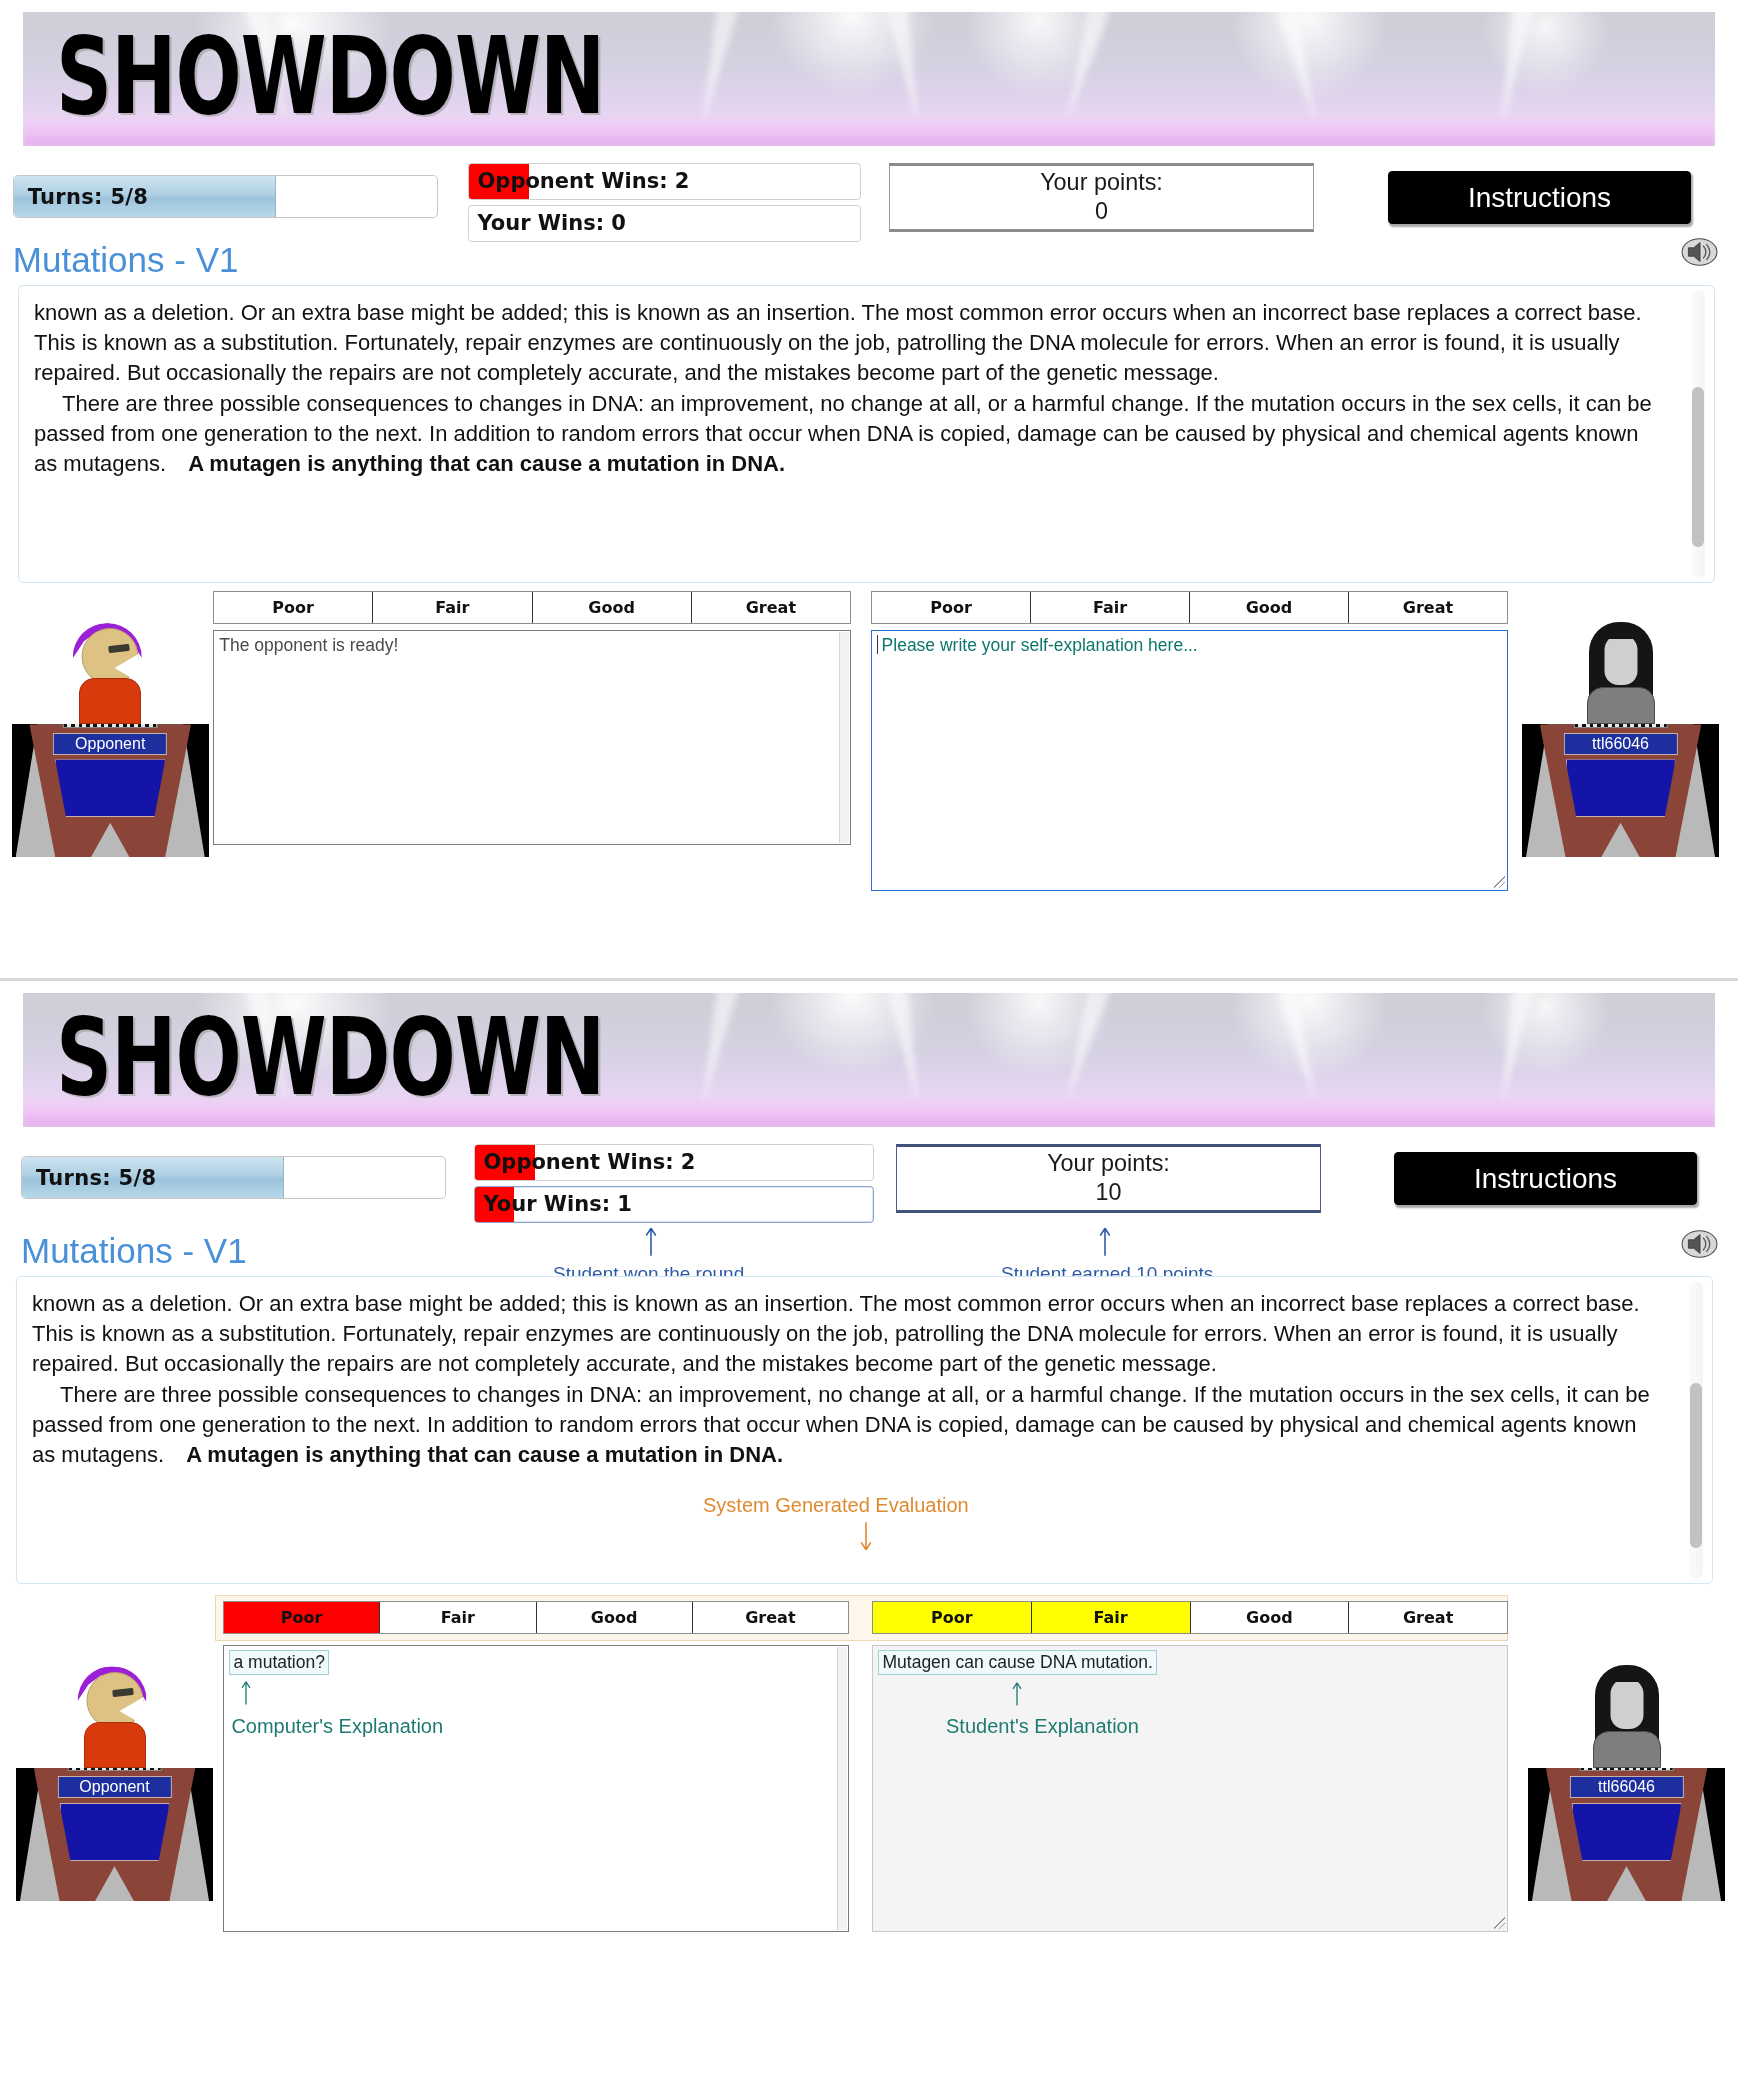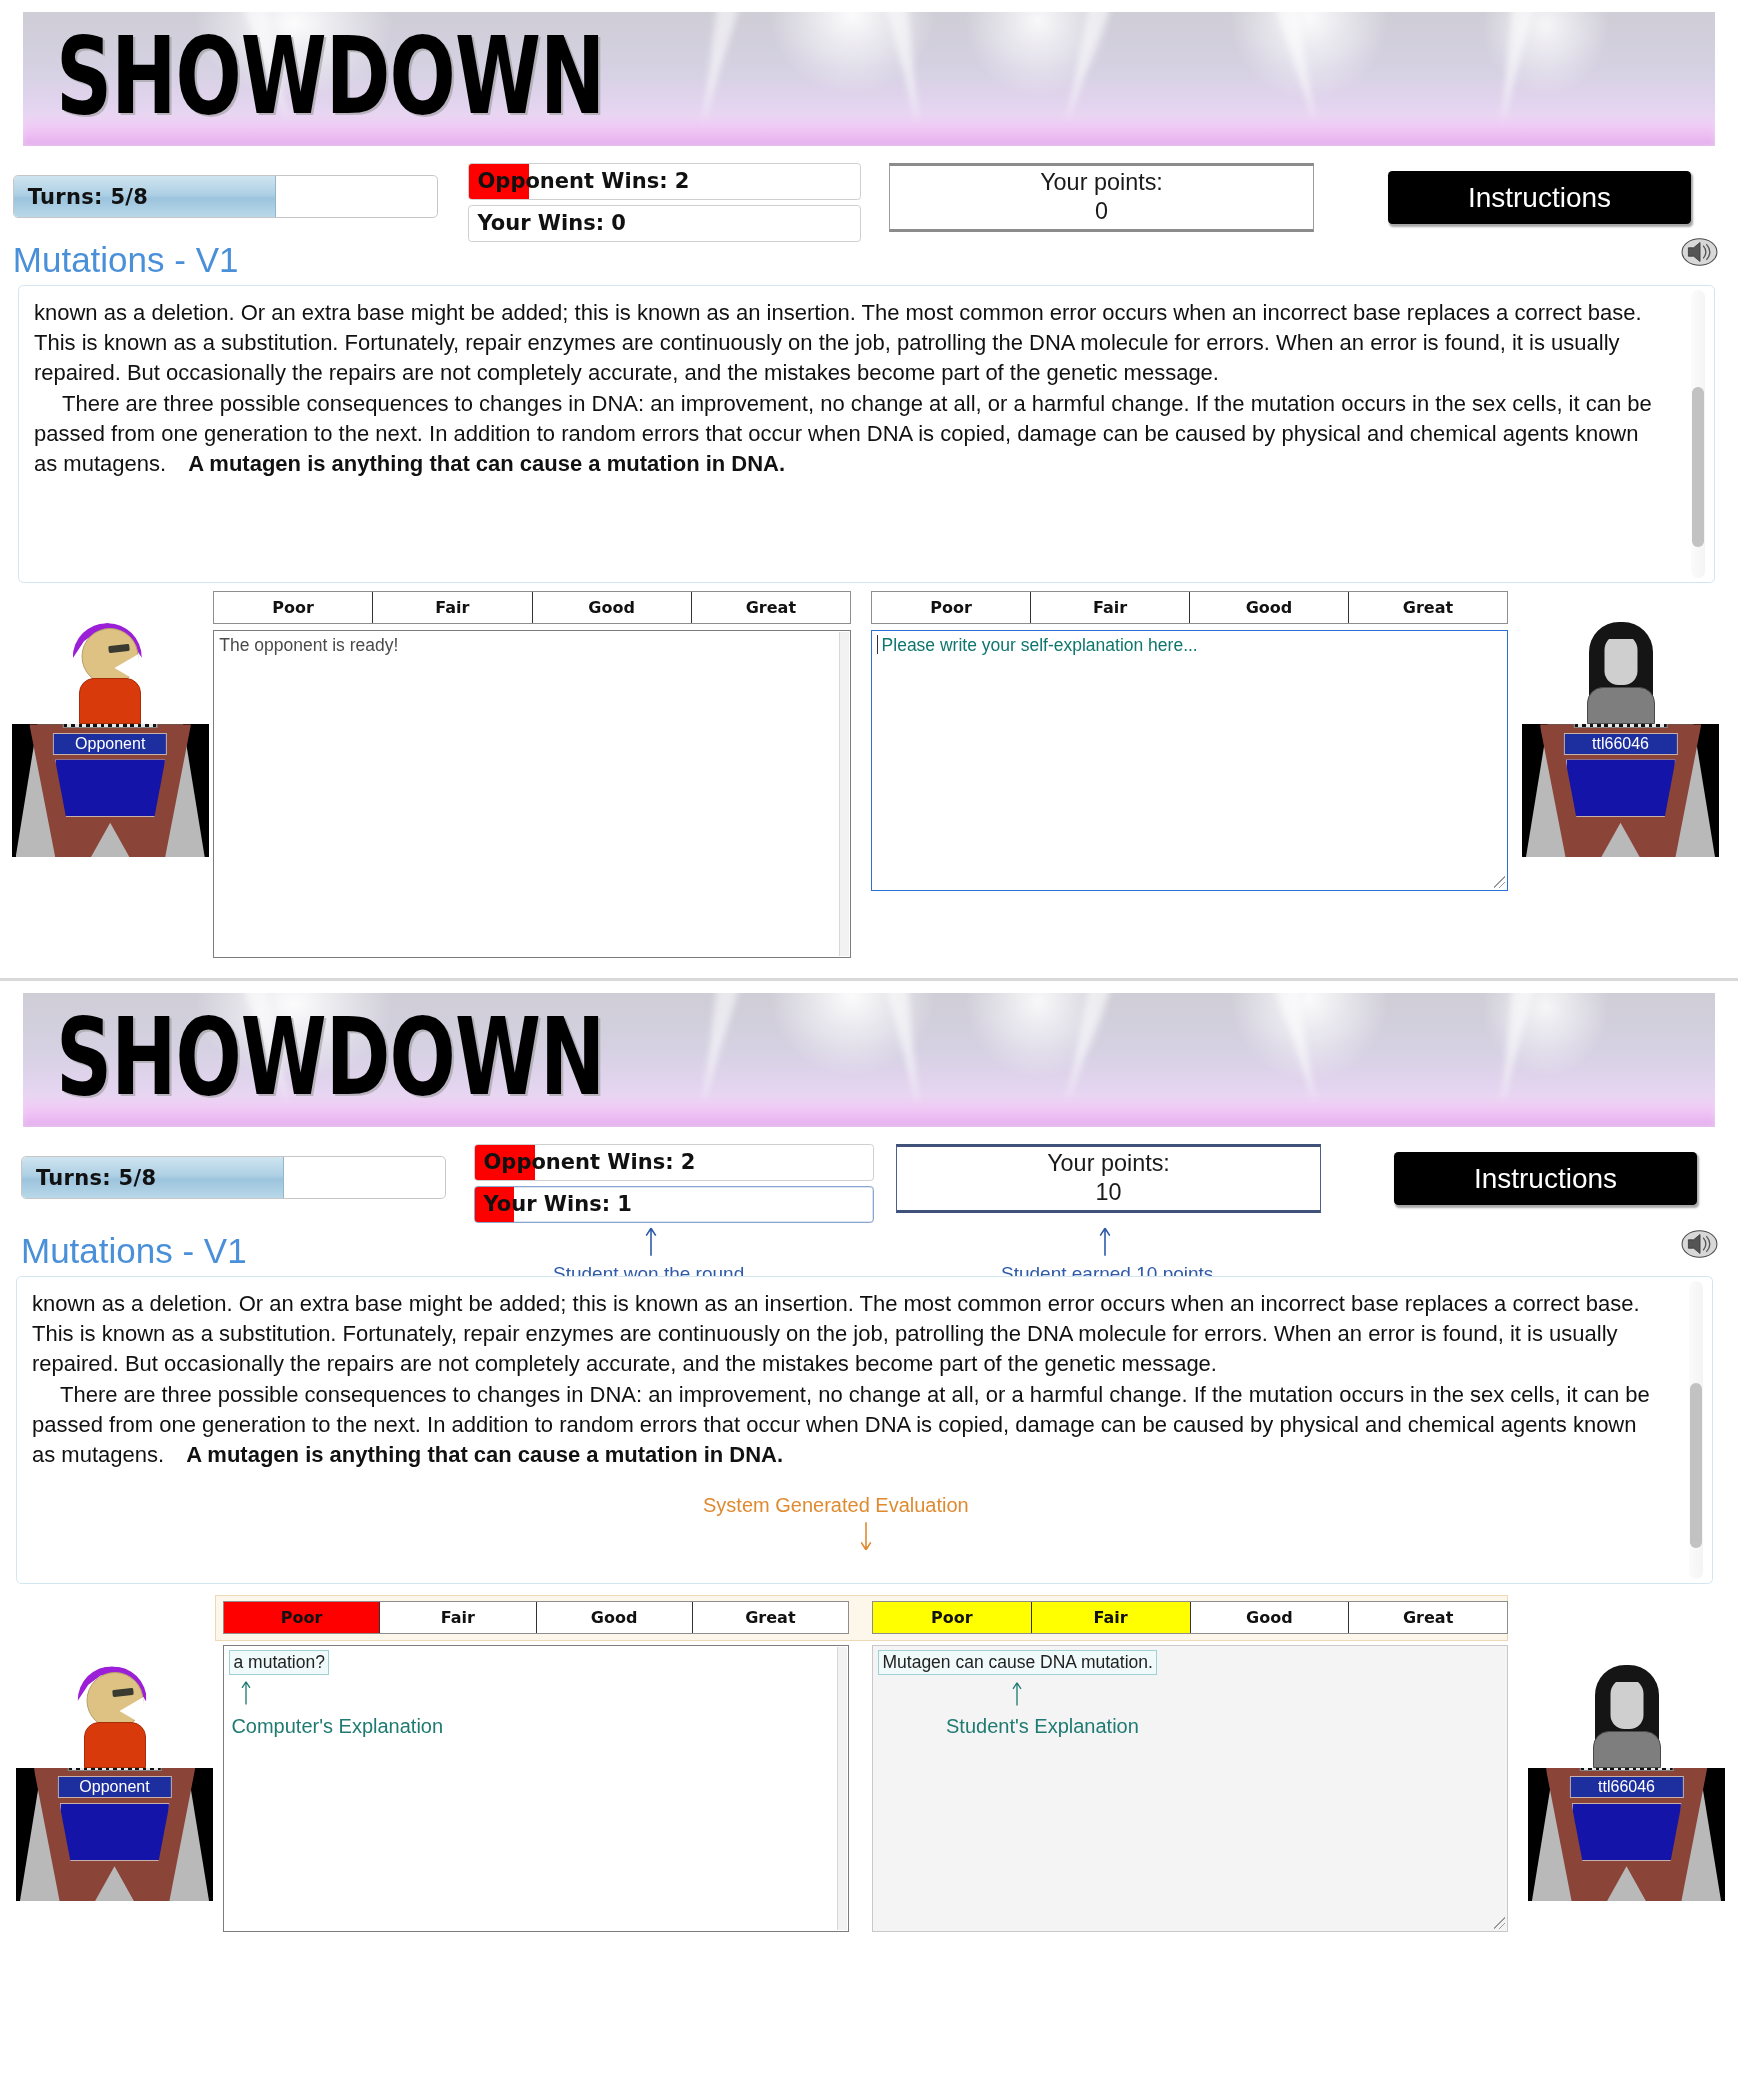--- a/index.html
+++ b/index.html
@@ -480,21 +480,21 @@
 
       <div class="col" style="left:213px; width:638px;">
         <div class="rating-wrap">
           <div class="rating" id="t-op-rating">
               <div class="cell">Poor</div>
               <div class="cell">Fair</div>
               <div class="cell">Good</div>
               <div class="cell">Great</div>
             </div>
         </div>
-        <div class="ta" style="height:328px;">
+        <div class="ta" style="height:215px;">
           <div class="ta-scroll"></div>
           <div class="ta-text">The opponent is ready!</div>
         </div>
       </div>
 
       <div class="col" style="left:871px; width:637px;">
         <div class="rating-wrap">
           <div class="rating" id="t-st-rating">
               <div class="cell">Poor</div>
               <div class="cell">Fair</div>

